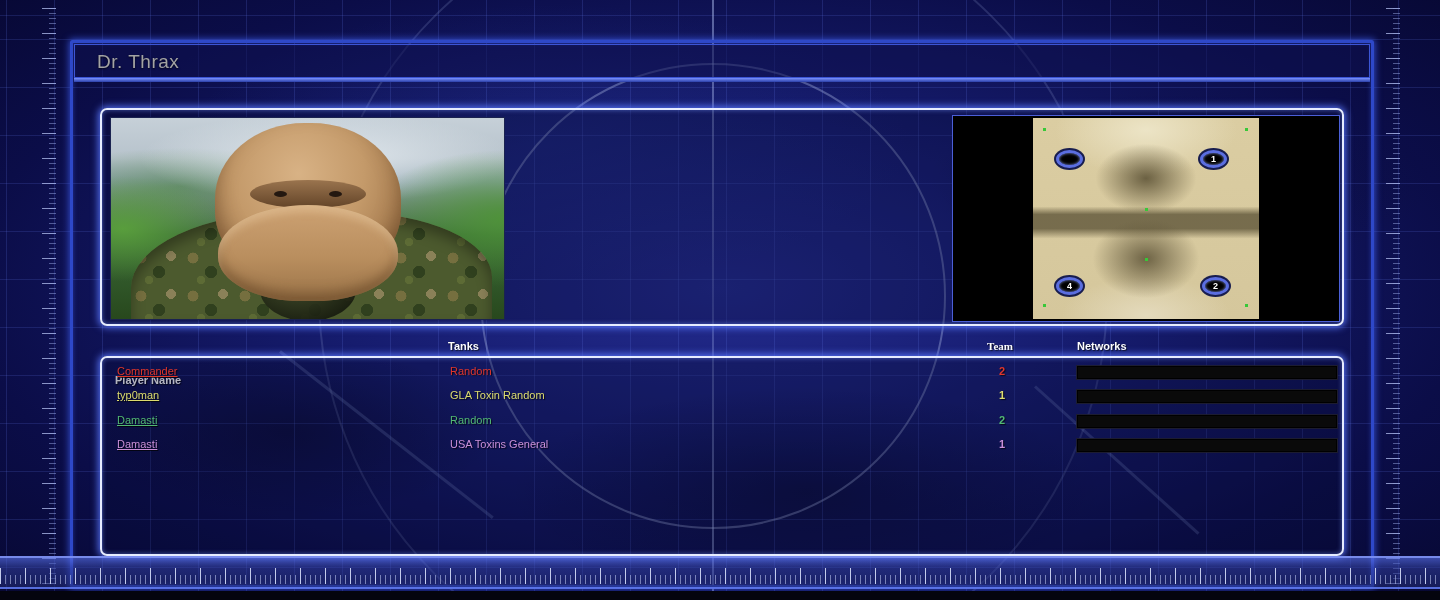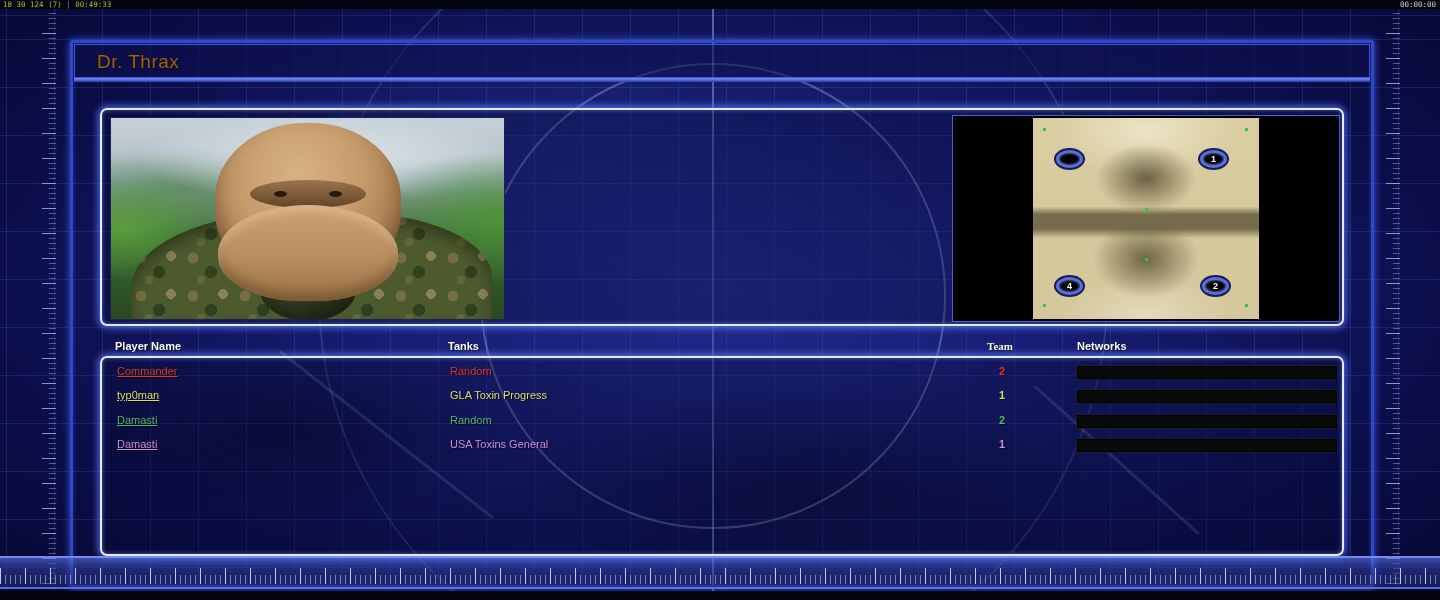--- a/index.html
+++ b/index.html
@@ -56,21 +56,21 @@
   .topbar .left .sep { color:#8a8a9a; }
   .topbar .right { position:absolute; right:4px; top:0; color:#d6d6d6; }
 
   
   .outer-frame { position:absolute; left:70px; top:40px; width:1304px; height:548px;
     border:3px solid #2e48c8; border-radius:2px; box-shadow:0 0 7px 1px rgba(60,90,230,0.8), inset 0 0 5px rgba(60,90,230,0.5); }
   .title-bar { position:absolute; left:74px; top:44px; width:1296px; height:34px;
     background:rgba(14,17,78,0.55); border:1px solid #3c55d6; }
   .title-divider { position:absolute; left:74px; top:78px; width:1296px; height:4px;
     background:linear-gradient(180deg, #7b93ff, #2b3fa8); }
-  .page-title { position:absolute; left:22px; top:6px; font-size:19px; color:#a16207;
+  .page-title { position:absolute; left:22px; top:6px; font-size:19px; color:#a3a3a3;
     text-shadow:0 1px 2px rgba(0,0,0,0.7); letter-spacing:0.5px; }
 
   .glow-box { position:absolute; border:2px solid #e6ecff; border-radius:7px;
     box-shadow:0 0 7px 2px rgba(90,120,255,0.85), inset 0 0 5px rgba(120,150,255,0.55);
     background:rgba(6,9,45,0.30); }
   .content-box { left:100px; top:108px; width:1244px; height:218px; }
   .table-box   { left:100px; top:356px; width:1244px; height:200px; }
 
   
   .portrait { position:absolute; left:8px; top:7px; width:395px; height:203px; overflow:hidden;
@@ -123,21 +123,21 @@
   .map-marker { position:absolute; width:27px; height:18px; border-radius:50%; background:#000;
     border:3px solid #5b6ee0; box-shadow:0 0 0 2px #181d4e, inset 0 0 3px rgba(160,180,255,0.8);
     color:#fff; font-size:9px; font-weight:bold; text-align:center; line-height:12px; }
   .mk-tl { left:103px; top:34px; } .mk-tr { left:247px; top:34px; }
   .mk-bl { left:103px; top:161px; } .mk-br { left:249px; top:161px; }
   .mdot { position:absolute; width:3px; height:3px; background:#38c838; }
 
   
   .col-header { position:absolute; top:340px; color:#ffffff; font-size:11px; font-weight:bold;
     text-shadow:1px 1px 1px rgba(0,0,0,0.8); }
-  .h-name { left:115px; } .h-army { left:448px; }
+  .h-name { left:115px;margin-top:34px; } .h-army { left:448px; }
   .h-team { left:975px; width:50px; text-align:center;font-family:Liberation Serif, serif; } .h-progress { left:1077px; }
 
   .player-row { position:absolute; left:0; width:100%; height:20px; font-size:11px;
     text-shadow:1px 1px 1px rgba(0,0,0,0.7); }
   .row-0 { top:7px; } .row-1 { top:31px; } .row-2 { top:56px; } .row-3 { top:80px; }
   .cell-name { position:absolute; left:15px; top:0;text-decoration:underline; }
   .cell-army { position:absolute; left:348px; top:0; }
   .cell-team { position:absolute; left:875px; top:0; width:50px; text-align:center; font-weight:bold; }
   .progress-bar { position:absolute; left:975px; top:1px; width:260px; height:13px;
     background:#0a0a0a; border:1px solid #000; box-shadow:0 0 0 1px rgba(30,30,45,0.9); }
@@ -214,21 +214,21 @@
 
     <div class="player-row row-0" style="color: rgb(224, 54, 43);">
       <span class="cell-name">Commander</span>
       <span class="cell-army">Random</span>
       <span class="cell-team">2</span>
       <span class="progress-bar"><span class="progress-fill" style="width: 100%;"></span></span>
     </div>
 
     <div class="player-row row-1" style="color: rgb(220, 220, 110);">
       <span class="cell-name">typ0man</span>
-      <span class="cell-army">GLA Toxin Progress</span>
+      <span class="cell-army">GLA Toxin Random</span>
       <span class="cell-team">1</span>
       <span class="progress-bar"><span class="progress-fill" style="width: 100%;"></span></span>
     </div>
 
     <div class="player-row row-2" style="color: rgb(82, 184, 116);">
       <span class="cell-name">Damasti</span>
       <span class="cell-army">Random</span>
       <span class="cell-team">2</span>
       <span class="progress-bar"><span class="progress-fill" style="width: 100%;"></span></span>
     </div>
@@ -238,23 +238,15 @@
       <span class="cell-army">USA Toxins General</span>
       <span class="cell-team">1</span>
       <span class="progress-bar"><span class="progress-fill" style="width: 100%;"></span></span>
     </div>
   </div>
 
   <div class="bottom-band">
     <div class="bottom-ticks"></div>
   </div>
 
-  <div class="topbar">
-    <span class="left">
-      <span>18 30 124 (7)</span>
-      <span class="sep"> | </span>
-      <span>00:49:33</span>
-    </span>
-    <span class="right">00:00:00</span>
-  </div>
   <div class="botbar"></div>
 
 </div>
 
 </body></html>

